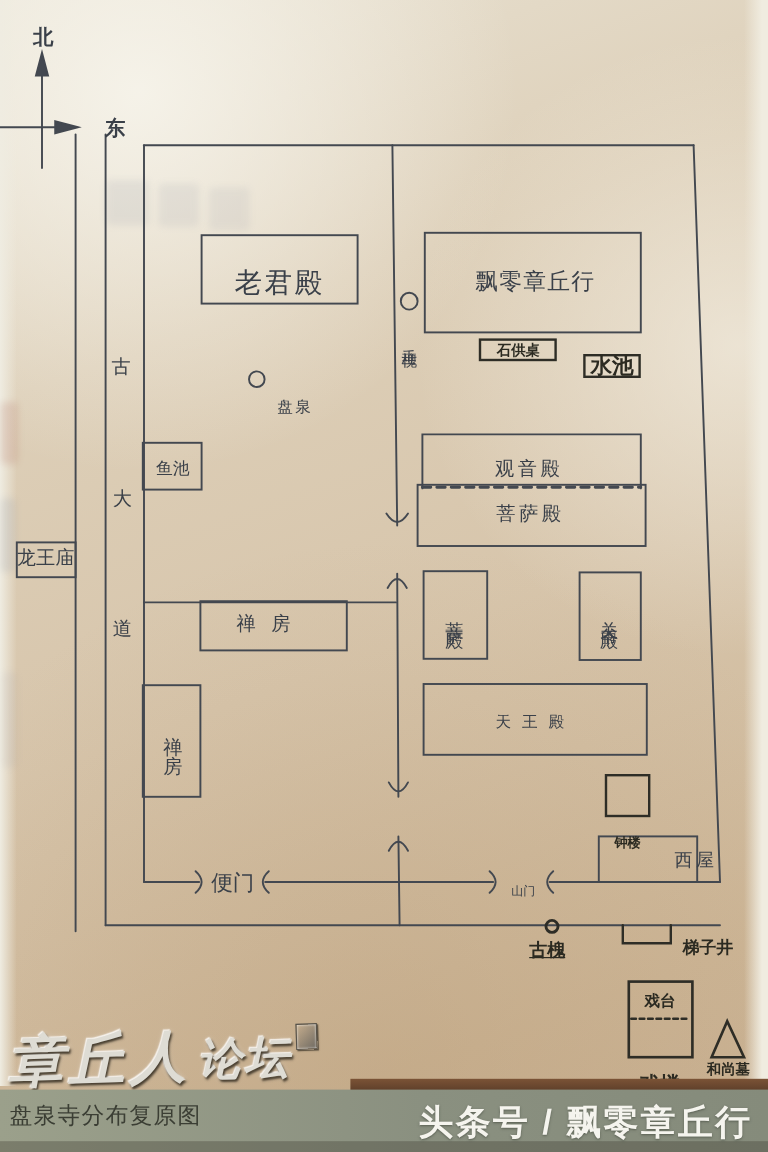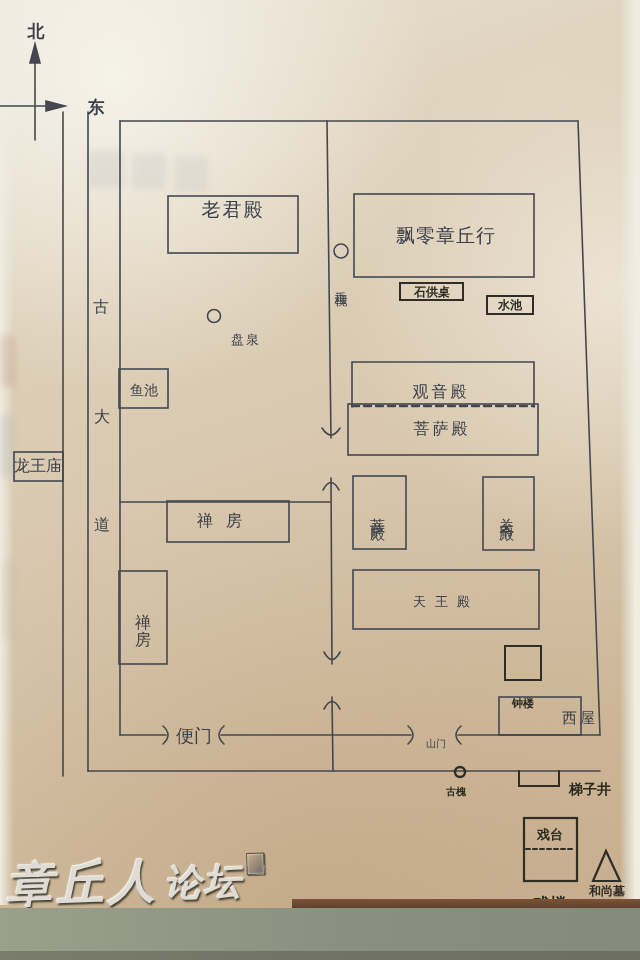--- a/index.html
+++ b/index.html
@@ -117,48 +117,50 @@
   </svg>
 
   <div class="lbl" style="left:36px;top:31px;font-size:17px;font-weight:bold;">北</div>
   <div class="lbl" style="left:96px;top:107px;font-size:17px;font-weight:bold;">东</div>
 
   <div class="lbl" style="left:101px;top:307px;font-size:16px;">古</div>
   <div class="lbl" style="left:102px;top:417px;font-size:16px;">大</div>
   <div class="lbl" style="left:102px;top:525px;font-size:16px;">道</div>
   <div class="lbl" style="left:38px;top:466px;font-size:16px;">龙王庙</div>
 
-  <div class="lbl" style="left:233px;top:209px;font-size:19px;letter-spacing:2px;">老君殿</div>
+  <div class="lbl" style="left:233px;top:236px;font-size:23px;letter-spacing:2px;">老君殿</div>
   <div class="lbl" style="left:446px;top:235px;font-size:19px;letter-spacing:1px;">飘零章丘行</div>
   <div class="lbl dark" style="left:432px;top:292px;font-size:12px;">石供桌</div>
-  <div class="lbl dark" style="left:510px;top:305px;font-size:12px;">水池</div>
+  <div class="lbl dark" style="left:510px;top:305px;font-size:18px;">水池</div>
   <div class="lbl" style="left:246px;top:316px;font-size:13px;letter-spacing:2px;margin-top:23px;">盘泉</div>
   <div class="lbl v" style="left:341px;top:283px;font-size:13px;letter-spacing:2px;">垂槐</div>
   <div class="lbl" style="left:144px;top:390px;font-size:14px;">鱼池</div>
   <div class="lbl" style="left:441px;top:392px;font-size:16px;letter-spacing:3px;">观音殿</div>
   <div class="lbl" style="left:442px;top:429px;font-size:16px;letter-spacing:3px;">菩萨殿</div>
   <div class="lbl v" style="left:378px;top:513px;font-size:15px;letter-spacing:5px;">菩萨殿</div>
   <div class="lbl v" style="left:507px;top:513px;font-size:15px;letter-spacing:5px;">关爷殿</div>
   <div class="lbl" style="left:446px;top:601px;font-size:13px;letter-spacing:9px;text-align:center;">天王殿</div>
   <div class="lbl" style="left:226px;top:521px;font-size:16px;letter-spacing:13px;">禅房</div>
   <div class="lbl v" style="left:143px;top:617px;font-size:16px;letter-spacing:16px;">禅房</div>
   <div class="lbl dark" style="left:523px;top:663px;font-size:11px;margin-top:40px;">钟楼</div>
   <div class="lbl" style="left:537px;top:717px;font-size:15px;letter-spacing:3px;margin-left:43px;">西屋</div>
 
   <div class="lbl" style="left:194px;top:736px;font-size:18px;">便门</div>
   <div class="lbl" style="left:436px;top:744px;font-size:10px;">山门</div>
 
-  <div class="lbl dark" style="left:456px;top:792px;font-size:10px;">古槐</div>
+  <div class="lbl dark" style="left:456px;top:792px;font-size:15px;text-decoration:underline;">古槐</div>
   <div class="lbl dark" style="left:590px;top:789px;font-size:14px;">梯子井</div>
   <div class="lbl dark" style="left:550px;top:834px;font-size:13px;">戏台</div>
   <div class="lbl dark" style="left:550px;top:904px;font-size:17px;">戏楼</div>
   <div class="lbl dark" style="left:607px;top:891px;font-size:12px;">和尚墓</div>
 
   <div class="callig">
     <span class="main">章丘人</span>
     <span class="sub">论坛</span><span class="seal"></span>
   </div>
 
   <div class="brown-strip"></div>
   <div class="band"></div>
+  <div class="caption">盘泉寺分布复原图</div>
+  <div class="credit">头条号 / 飘零章丘行</div>
   <div class="band-shadow"></div>
 
 </div>
 
 </body></html>

